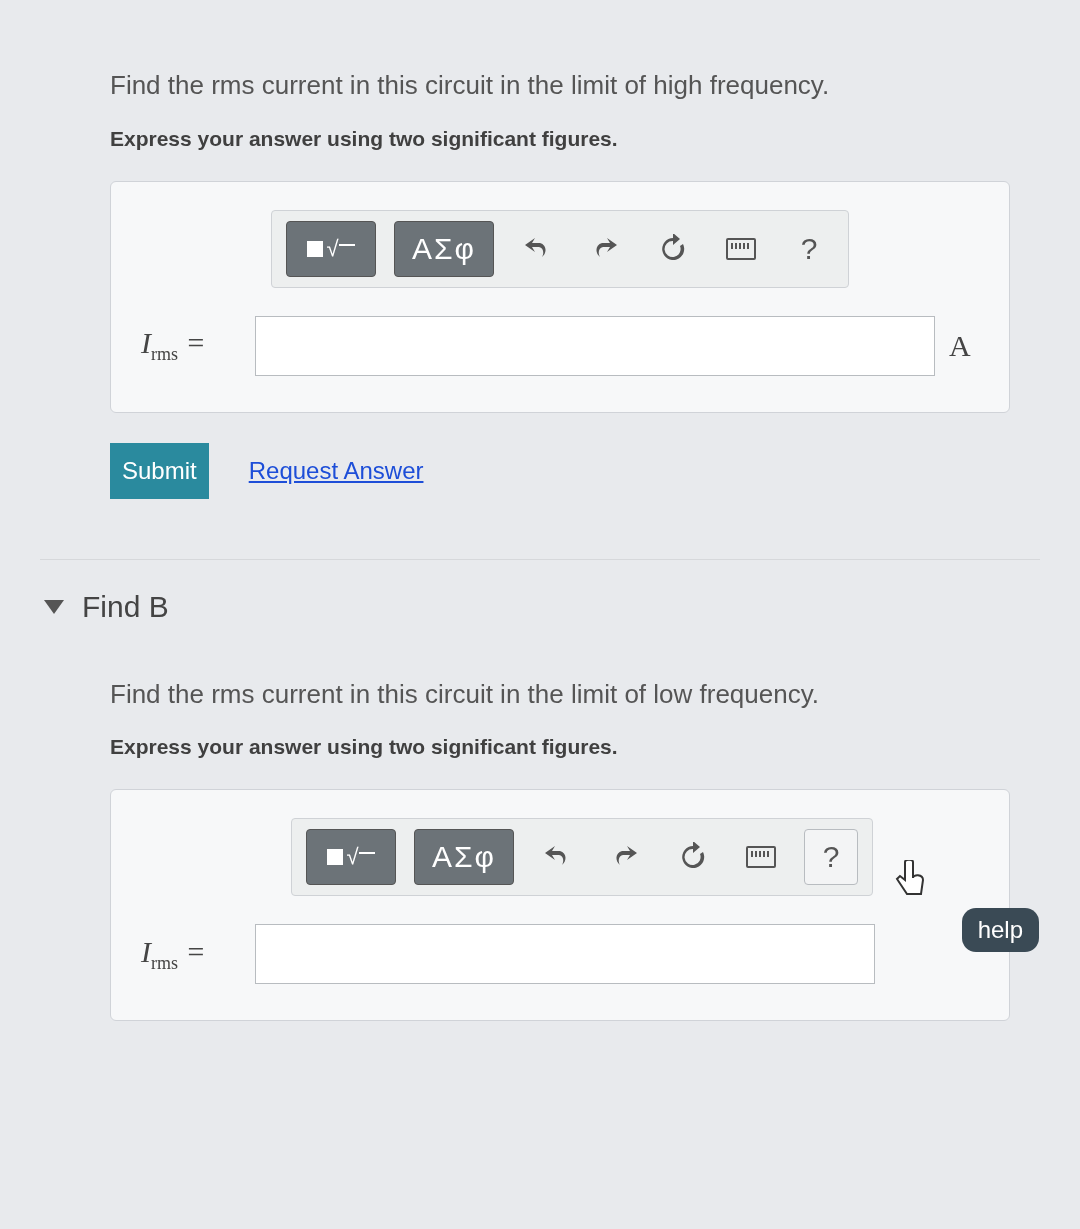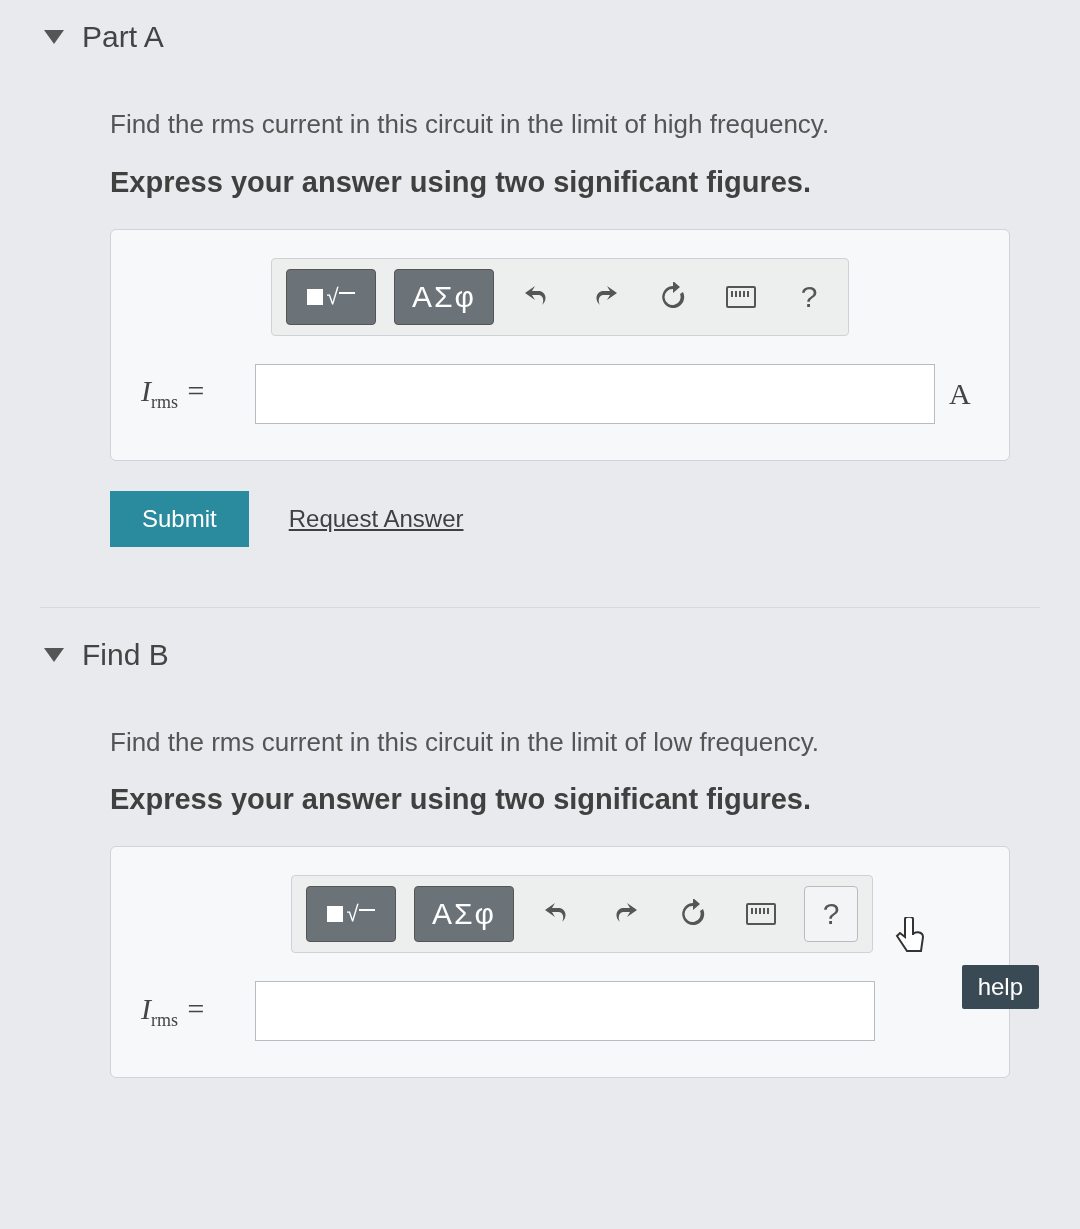--- a/index.html
+++ b/index.html
@@ -31,21 +31,21 @@
       color: #444;
     }
     .part-body { padding-left: 70px; margin-top: 45px; }
     .prompt {
       font-size: 26px;
       color: #555;
       line-height: 1.6;
       margin-bottom: 20px;
     }
     .bold-prompt {
-      font-size: 29px;
+      font-size: 21px;
       font-weight: bold;
       color: #404040;
       margin-bottom: 30px;
     }
     .answer-box {
       background: #f7f8f9;
       border: 1px solid #d0d3d8;
       border-radius: 6px;
       padding: 28px 30px 36px 30px;
       width: 900px;
@@ -142,26 +142,26 @@
       margin-top: 30px;
       display: flex;
       align-items: center;
       gap: 40px;
       padding-left: 0;
     }
     .submit-btn {
       background: #2a8a9e;
       color: #fff;
       font-size: 24px;
-      padding: 14px 32px;
+      padding: 14px 12px;
       border: none;
       cursor: pointer;
     }
     .request-link {
-      color: #404040;
+      color: #1d4ed8;
       font-size: 24px;
       text-decoration: underline;
       cursor: pointer;
     }
     .divider {
       border: none;
       border-top: 1px solid #d6d8db;
       margin: 40px 0 30px 0;
     }
     .cursor-hand {
@@ -190,24 +190,20 @@
       position: absolute;
       top: 3px; left: 3px; right: 3px;
       height: 6px;
       background: repeating-linear-gradient(90deg,#555 0 2px, transparent 2px 4px);
     }
   </style>
 </head>
 <body>
 
 <div class="part-section">
-  <div class="part-header">
-    <div class="caret-down"></div>
-    <div class="part-title">Part A</div>
-  </div>
   <div class="part-body">
     <div class="prompt">Find the rms current in this circuit in the limit of high frequency.</div>
     <div class="bold-prompt">Express your answer using two significant figures.</div>
 
     <div class="answer-box">
       <div class="toolbar">
         <div class="tool-btn dark">
           <div class="math-template-icon">
             <span class="little-sq"></span>
             <span class="root-shape">√<span style="border-top:2px solid #fff;display:inline-block;width:16px;position:relative;top:-10px;"></span></span>
@@ -288,21 +284,21 @@
           <span class="kbd-icon"></span>
         </div>
         <div class="tool-btn bordered" style="font-size:30px;">?</div>
       </div>
 
       <span class="cursor-hand" style="right:80px; top:70px;">
         <svg width="34" height="38" viewBox="0 0 34 38">
             <path d="M10 2l0 18-5-4-3 3 10 15h14l2-14c0-6-10-6-10-2l0-16c0-3-8-3-8 0z" fill="#fff" stroke="#333" stroke-width="2"></path>
           </svg>
       </span>
-      <div class="tooltip" style="right:-30px; top:118px;">help</div>
+      <div class="tooltip" style="right:-30px; top:118px;border-radius:14px;">help</div>
 
       <div class="input-row">
         <div class="var-label">I<sub>rms</sub> =</div>
         <input class="answer-input" type="text" style="max-width: 620px;" value="">
         <div class="unit-label"></div>
       </div>
     </div>
   </div>
 </div>
 

